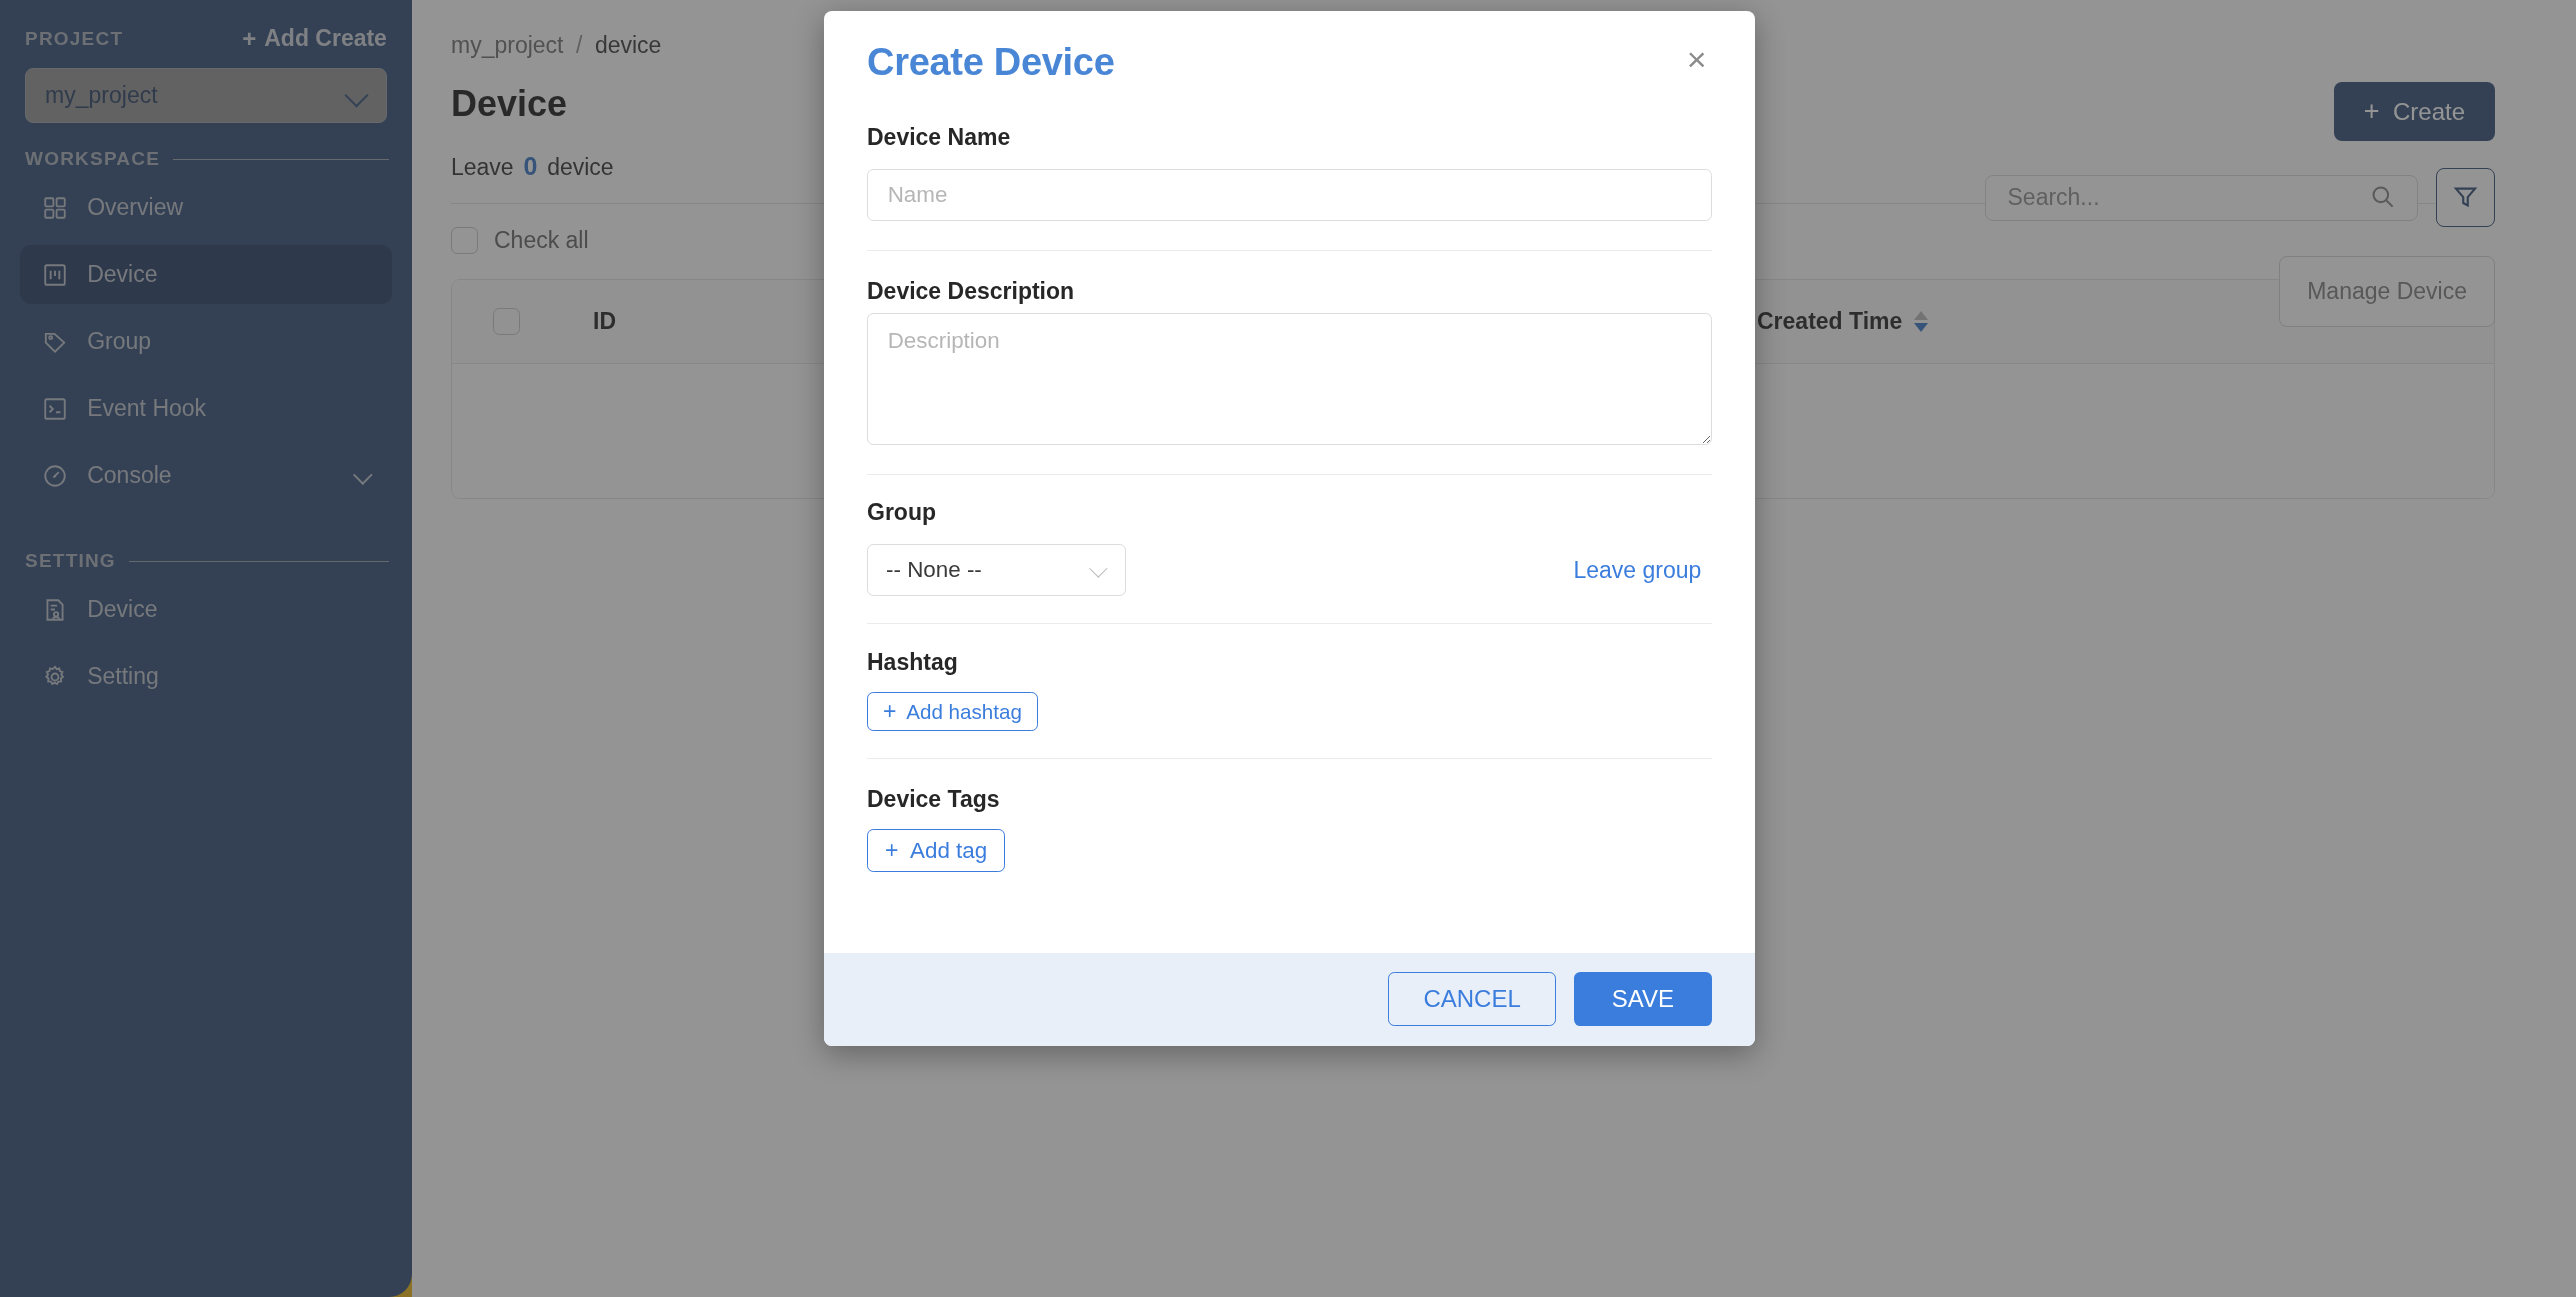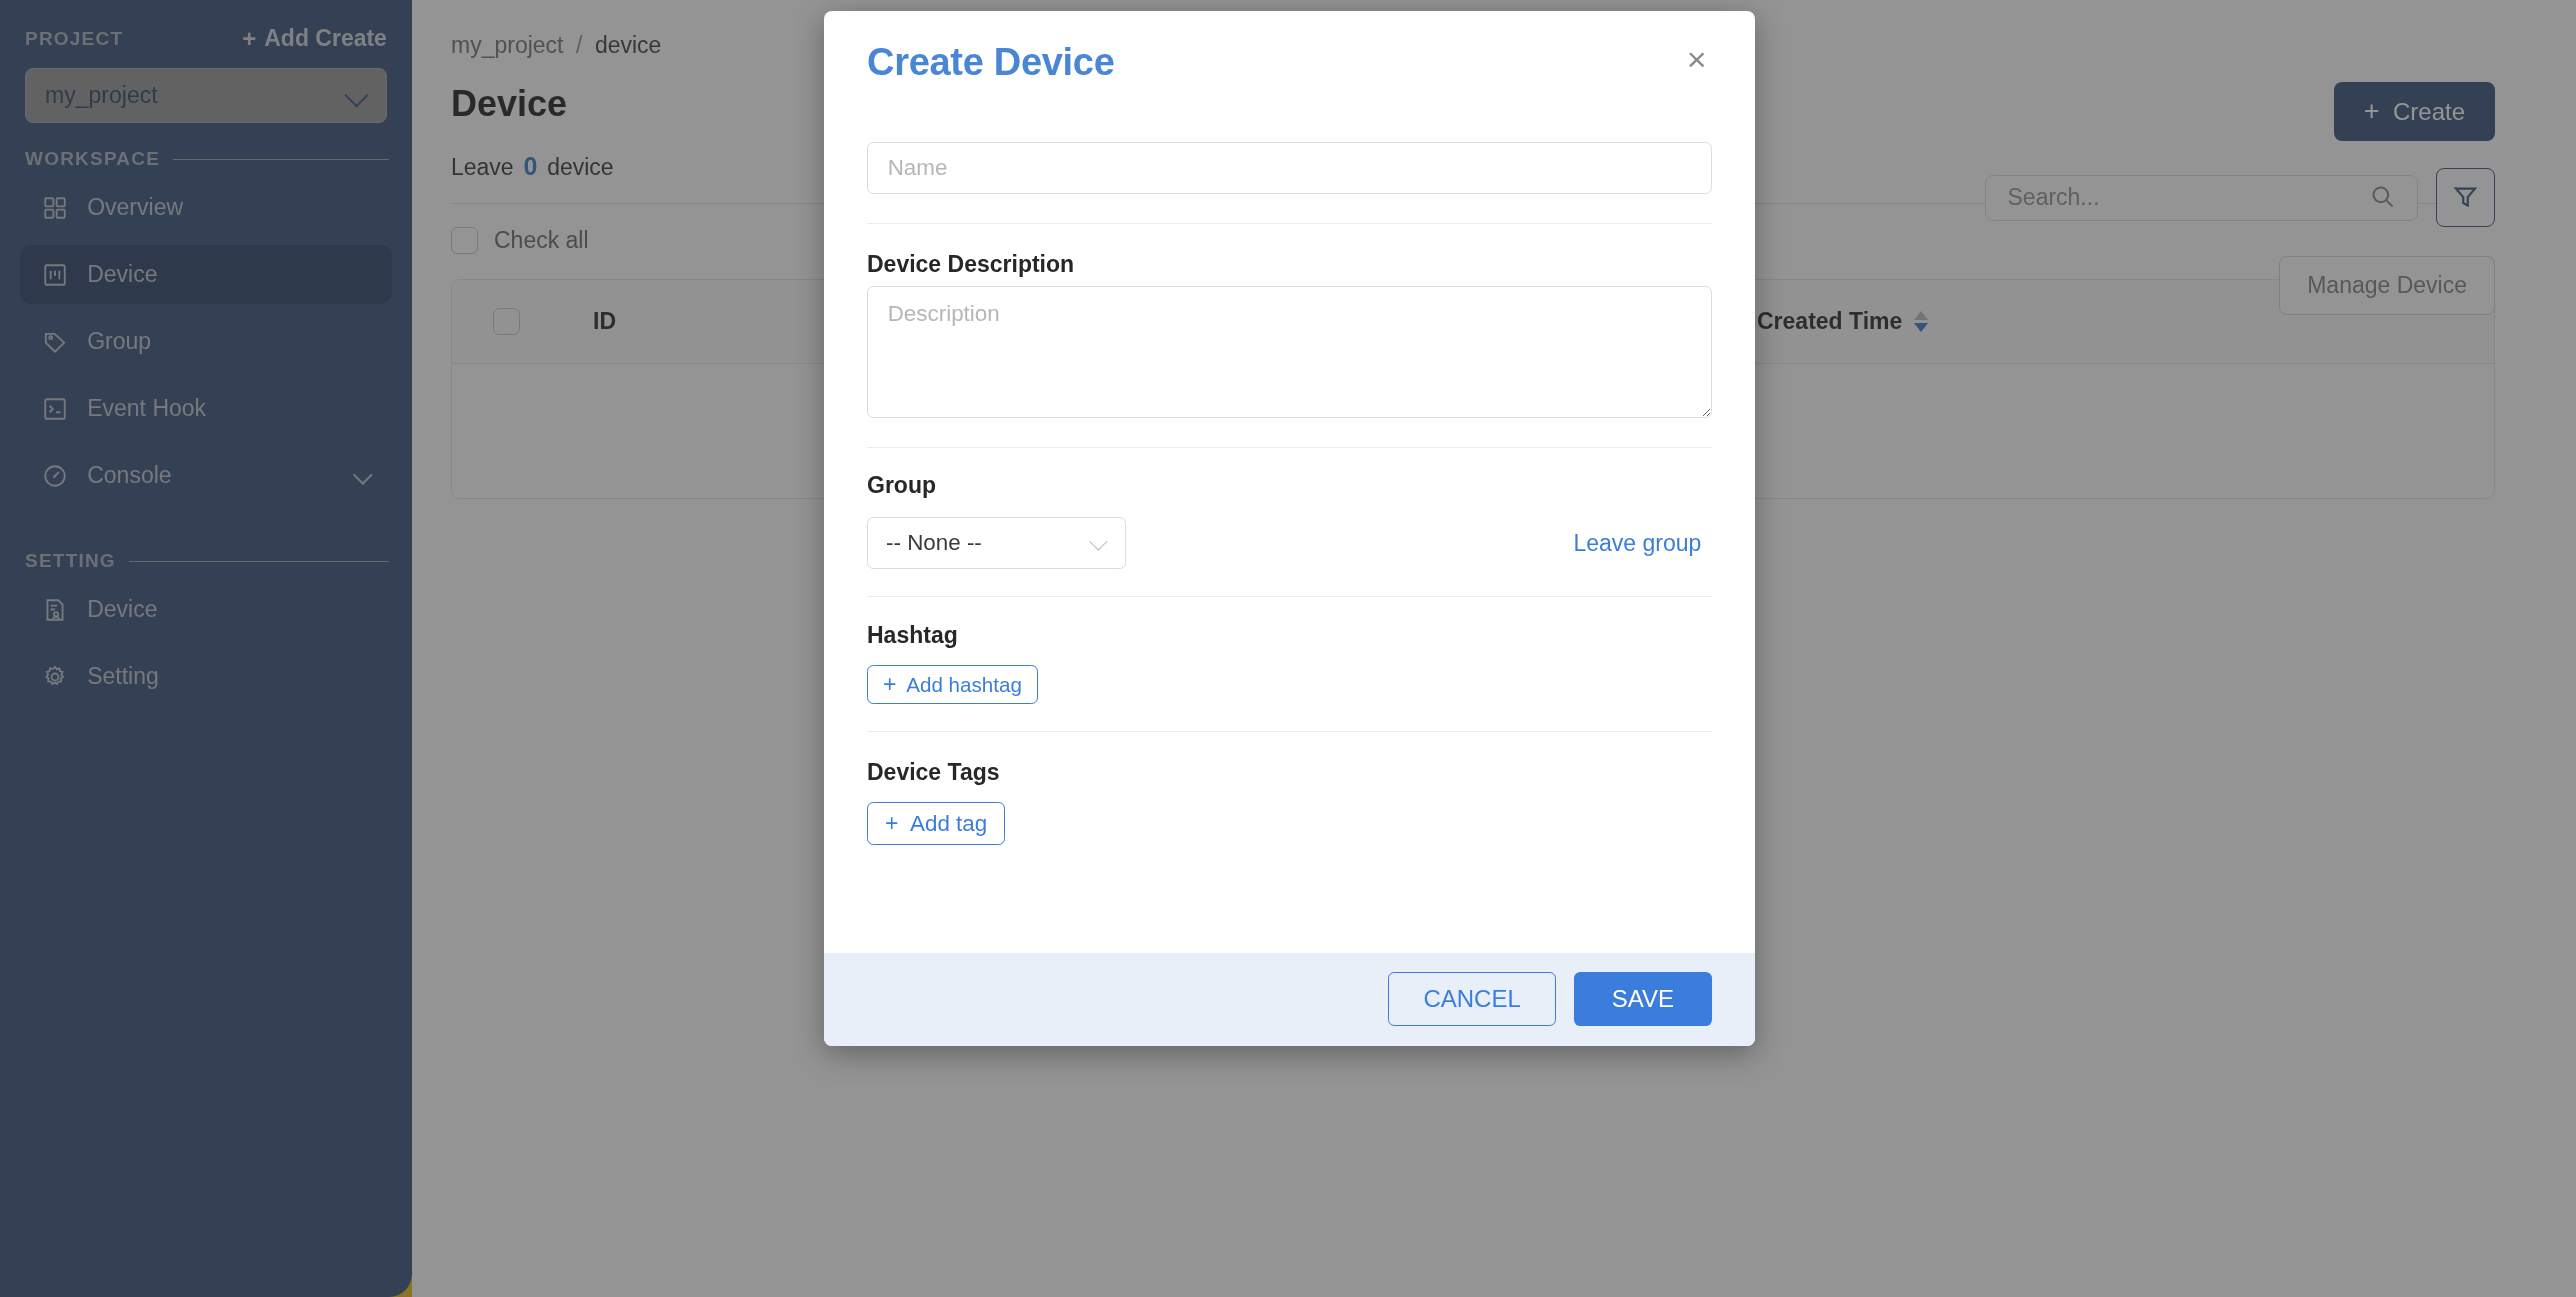--- a/index.html
+++ b/index.html
@@ -189,21 +189,21 @@
   .search-box .sb-ph { font-size: 23px; color: #8d8d8d; }
   .filter-btn {
     width: 59px; height: 59px;
     border: 1.8px solid #2a4873; border-radius: 8px;
     background: #fff;
     display: flex; align-items: center; justify-content: center;
     cursor: pointer;
   }
   .manage-btn {
     margin-top: 29px;
-    height: 59px; padding: 12px 27px;
+    height: 71px; padding: 12px 27px;
     border: 0.9px solid #d2d2d2; border-radius: 8px;
     background: #fff; color: #7a7a7a; font-size: 23px;
     display: flex; align-items: center;
     cursor: pointer;
     text-align: center;
   }
 
   
   #overlay {
     position: absolute; inset: 0;
@@ -522,20 +522,21 @@
 
   <div id="modal">
     <div class="modal-body">
 
       <div class="modal-head">
         <div class="modal-title">Create Device</div>
         <div class="modal-close">×</div>
       </div>
 
       <div class="f-name">
+        <div class="field-label">Device Name</div>
         <input class="input-text" type="text" placeholder="Name" style="">
       </div>
 
       <div class="divider"></div>
 
       <div class="f-desc">
         <div class="field-label">Device Description</div>
         <textarea class="textarea" placeholder="Description" style=""></textarea>
       </div>
 

